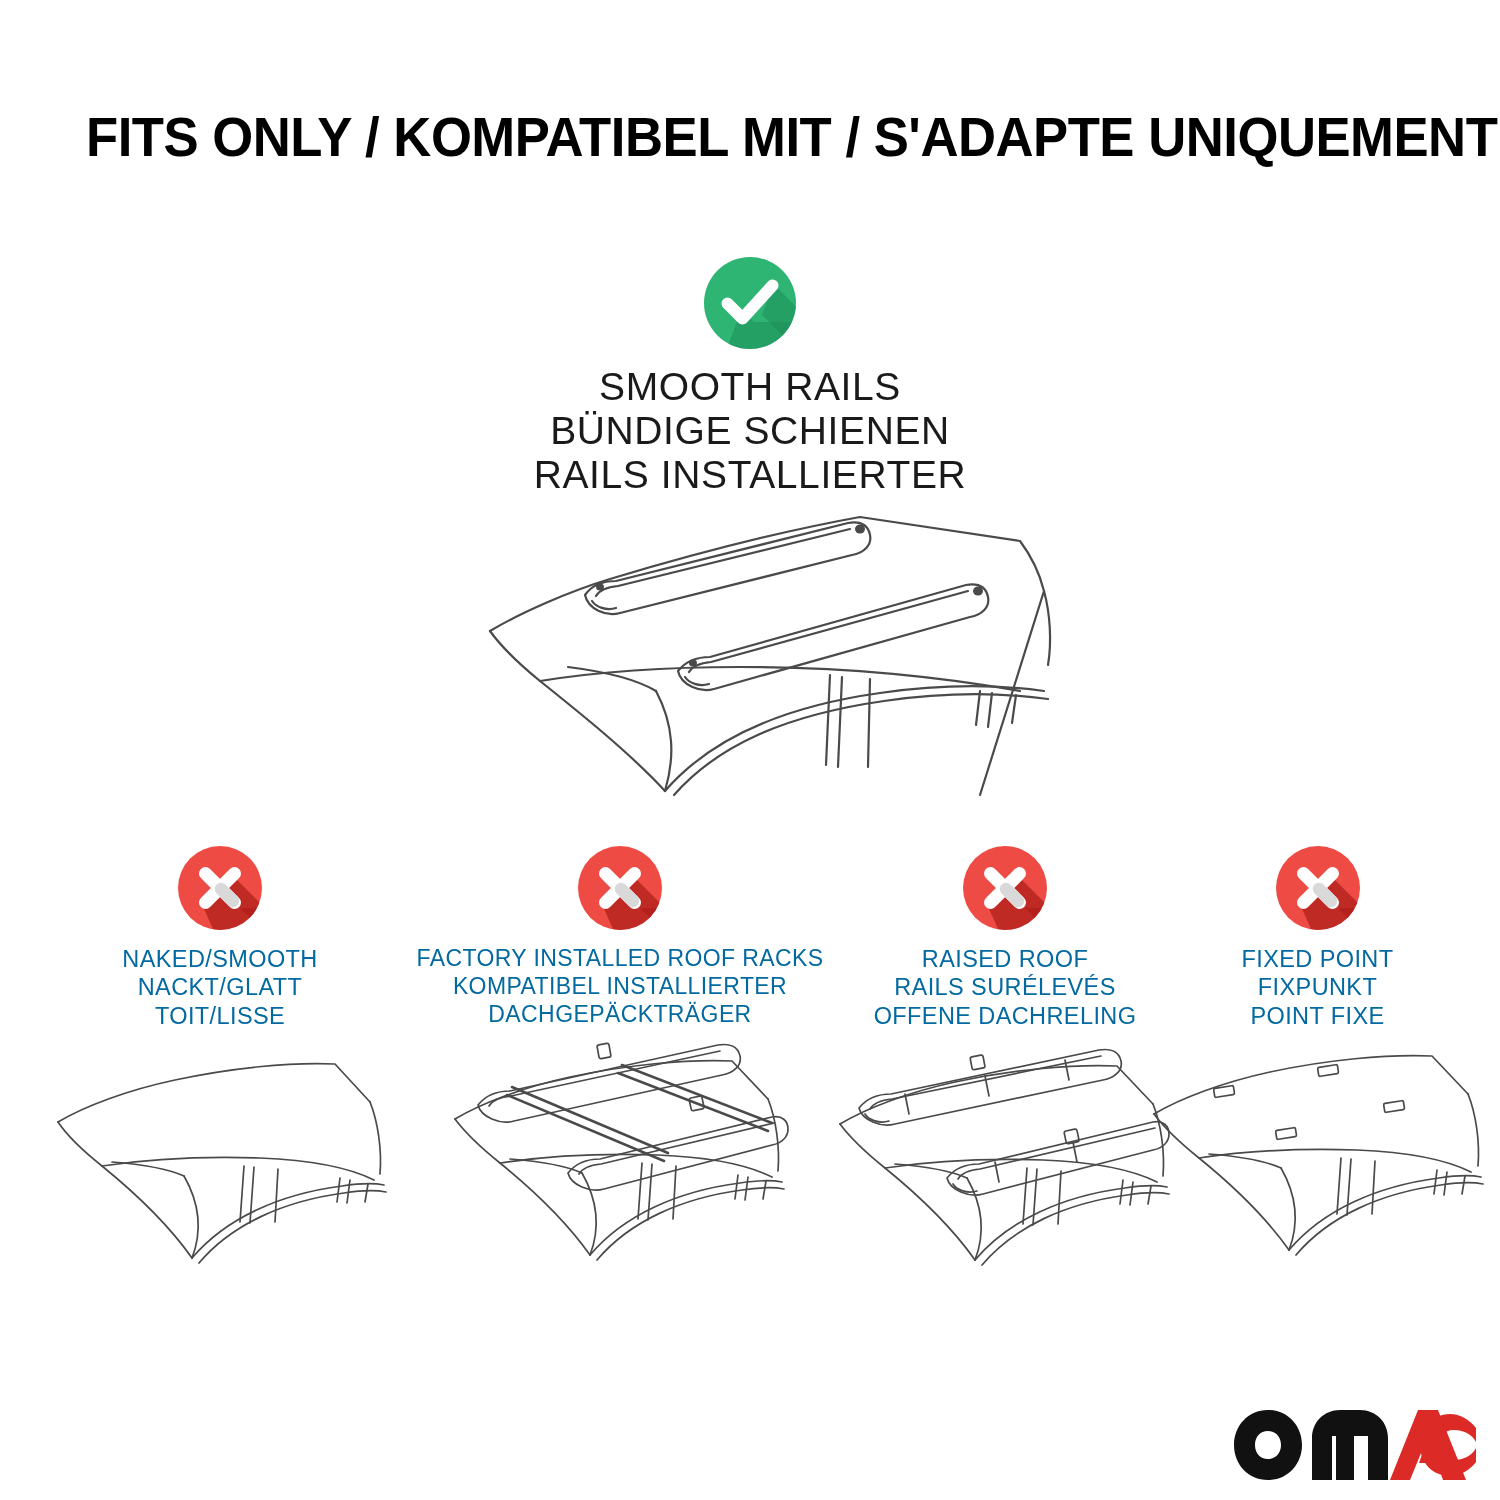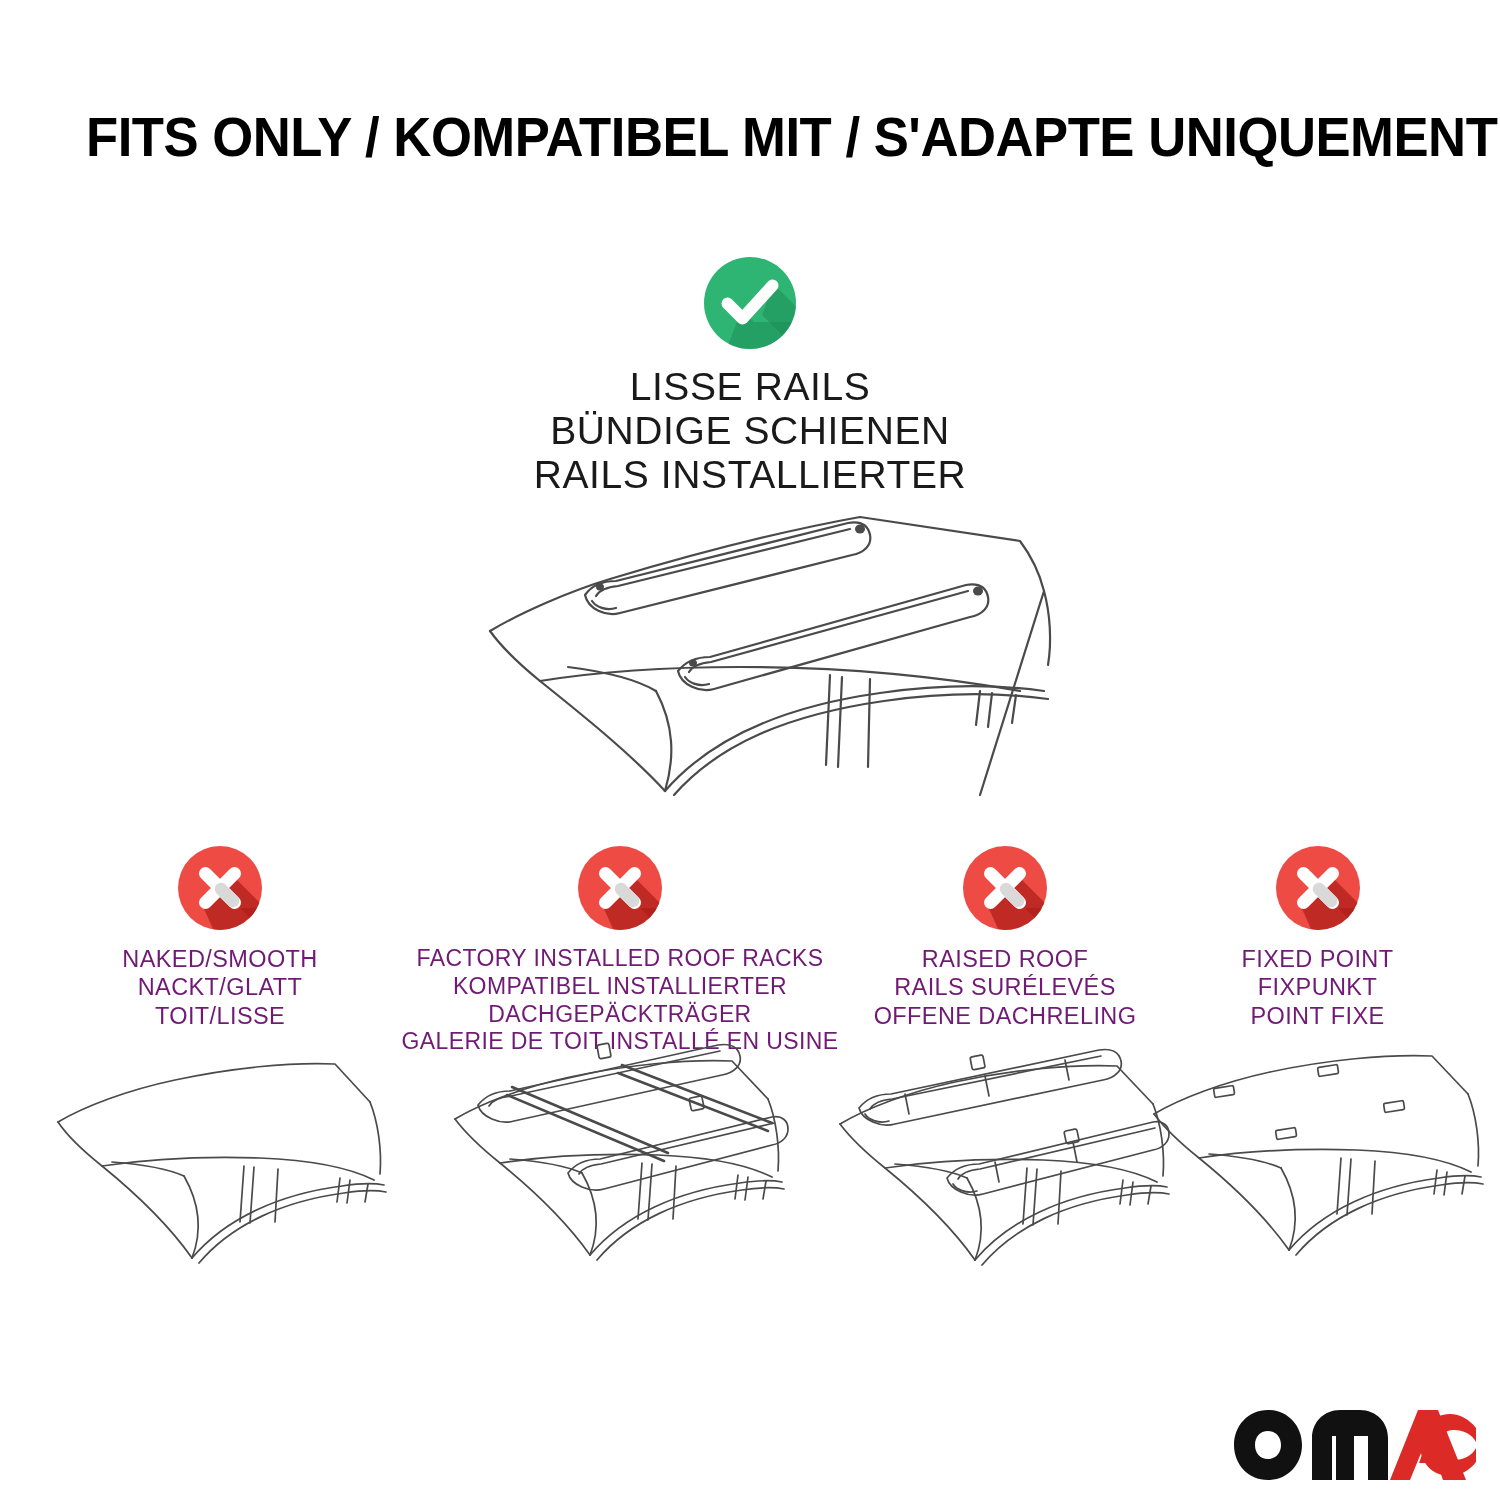--- a/index.html
+++ b/index.html
@@ -88,21 +88,21 @@
     height: 86px;
     margin: 0 auto 14px auto;
     position: relative;
   }
   .col-label {
     font-family: "Liberation Sans", sans-serif;
     font-weight: normal;
     font-size: 23.5px;
     line-height: 1.21;
     letter-spacing: 0.4px;
-    color: #701a75;
+    color: #0369a1;
   }
   .col-1 .col-label { font-size: 23px; }
   .col-label div { white-space: nowrap; }
 
   .col-art {
     position: absolute;
     left: 50%;
     transform: translateX(-50%);
     top: 205px;
     width: 340px;
@@ -139,21 +139,21 @@
       <g clip-path="url(#heroClip)">
 
         <path d="M39.5 54.5 L52 67 L96 67 L96 96 L24 96 Z" fill="#1E8E5A" opacity="0.55"></path>
         <path d="M71.5 29 L96 53.5 L96 96 L60 60 Z" fill="#1E8E5A" opacity="0.55"></path>
       </g>
       <path d="M25.5 48.5 L40.5 63.5 L70.5 30.5" fill="none" stroke="#FFFFFF" stroke-width="12" stroke-linecap="round" stroke-linejoin="round"></path>
     </svg>
   </div>
 
   <div class="hero-caption">
-    <div>LISSE RAILS</div>
+    <div>SMOOTH RAILS</div>
     <div>BÜNDIGE SCHIENEN</div>
     <div>RAILS INSTALLIERTER</div>
   </div>
 </div>
 
 <div class="hero-art">
   <svg width="600" height="300" viewBox="0 0 600 300">
     <g fill="none" stroke="#4A4A4A" stroke-width="2.2" stroke-linejoin="round" stroke-linecap="round">
 
       <path d="M30 136 C60 118 110 96 150 84 C210 66 300 40 400 22 L560 46
@@ -256,21 +256,20 @@
           <path d="M55.5 30.5 L86 61 L86 86 L43 43 Z" fill="#B01F1A" opacity="0.75"></path>
         </g>
         <path d="M28.5 28.5 L57.5 57.5 M57.5 28.5 L28.5 57.5" stroke="#FFFFFF" stroke-width="13" stroke-linecap="round"></path>
         <path d="M44 44 L56 56" stroke="#D9D9D9" stroke-width="12.5" stroke-linecap="round"></path>
       </svg>
     </div>
     <div class="col-label">
       <div>FACTORY INSTALLED ROOF RACKS</div>
       <div>KOMPATIBEL INSTALLIERTER</div>
       <div>DACHGEPÄCKTRÄGER</div>
-      <div>GALERIE DE TOIT INSTALLÉ EN USINE</div>
     </div>
     <div class="col-art">
       <svg width="340" height="230" viewBox="0 0 340 230">
         <g fill="none" stroke="#4A4A4A" stroke-width="1.7" stroke-linejoin="round" stroke-linecap="round">
 
           <path d="M5 76 C32 60 74 44 120 34 C176 22 236 16 282 18 L318 56"></path>
           <path d="M5 76 C14 88 30 104 50 120 C82 146 116 178 140 212"></path>
           <path d="M50 120 C90 114 148 110 208 112 C258 114 298 122 322 134"></path>
           <path d="M140 212 C150 186 148 158 132 130"></path>
           <path d="M132 130 C114 122 86 118 60 116"></path>

